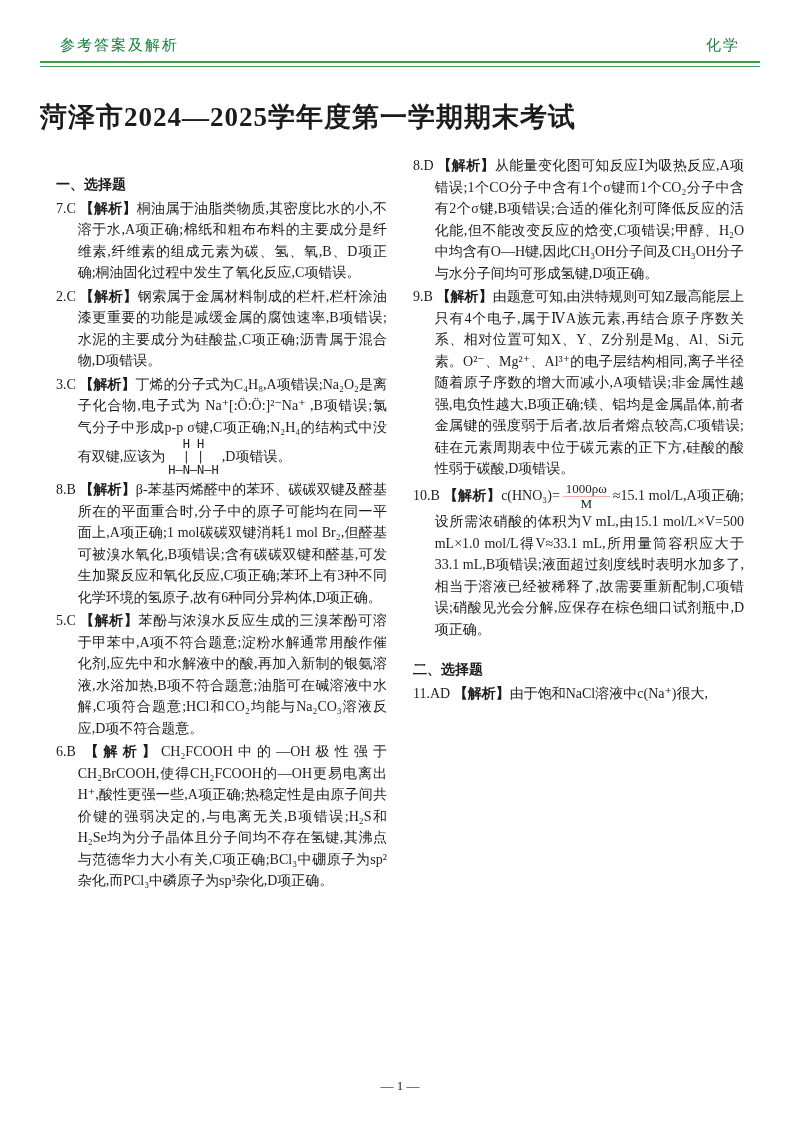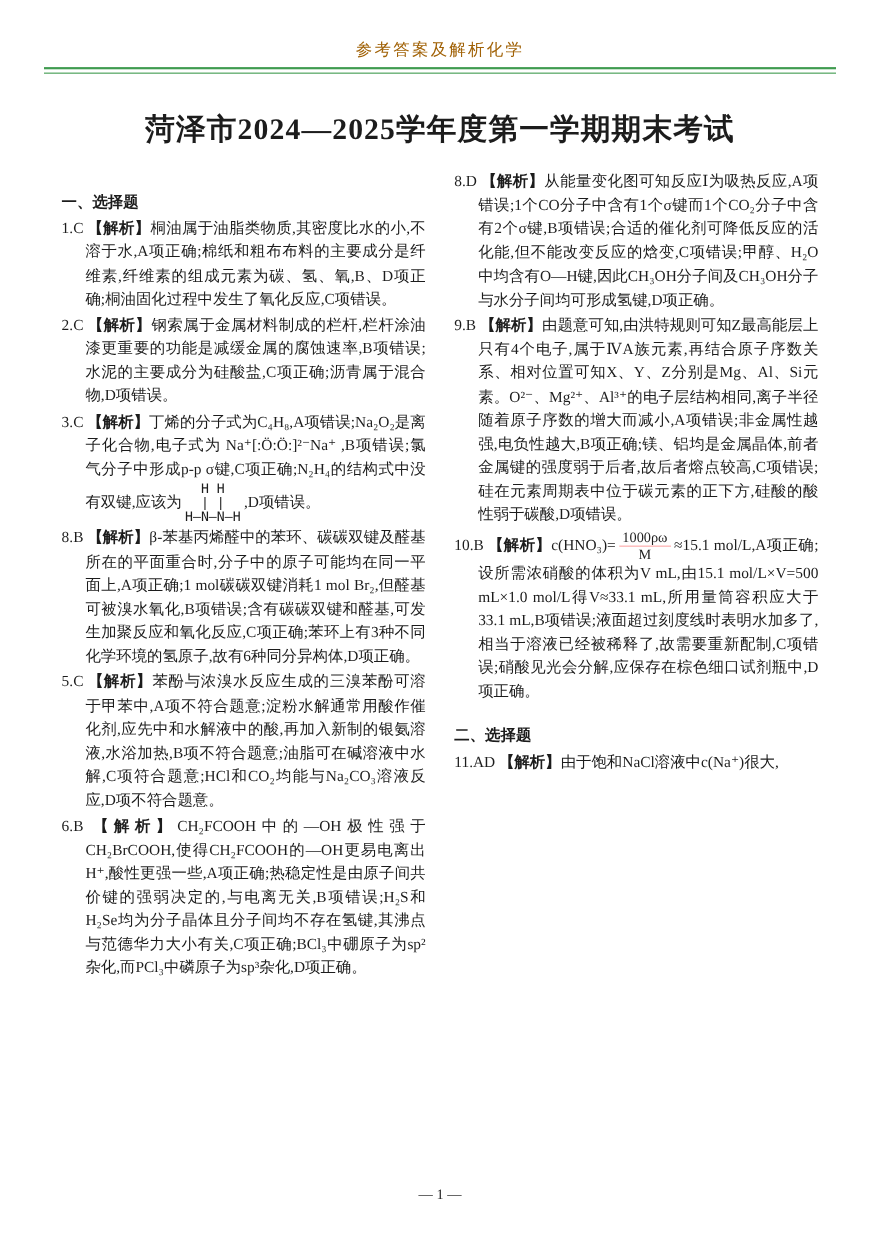--- a/index.html
+++ b/index.html
@@ -3,27 +3,27 @@
 <meta charset="utf-8">
 <style>
   * { margin: 0; padding: 0; box-sizing: border-box; }
   html,body { background: #ffffff; }
   body { font-family: "Liberation Serif", "DejaVu Serif", serif; }
   .page {
     width: 800px; height: 1124px; margin: 0 auto; background: #ffffff;
     position: relative; padding: 36px 40px 0 40px; color: #1c1c1c; overflow: hidden;
   }
   .header-row {
-    display: flex; justify-content: center; align-items: flex-end;
-    color: #a16207; font-size: 15px; padding: 0 20px 6px 20px; letter-spacing: 2px;
+    display: flex; justify-content: space-between; align-items: flex-end;
+    color: #15803d; font-size: 15px; padding: 0 20px 6px 20px; letter-spacing: 2px;
   }
   .header-rule-1 { height: 2px; background: #3f9b4f; }
   .header-rule-2 { height: 1px; background: #3f9b4f; margin-top: 3px; }
   .title {
-    text-align: center; font-size: 27px; font-weight: bold;
+    font-size: 27px; font-weight: bold;
     margin-top: 32px; letter-spacing: 1px;
   }
   .subtitle { text-align: center; font-size: 19px; font-weight: bold; margin-top: 24px; }
   .columns { display: flex; gap: 26px; margin-top: 20px; padding: 0 16px; }
   .col { flex: 1; min-width: 0; font-size: 14px; line-height: 21.5px; text-align: justify; }
   .section-head { font-weight: bold; margin: 19px 0 2px 0; }
   .item { padding-left: 1.55em; text-indent: -1.55em; margin-bottom: 2px; }
   .item-num { white-space: nowrap; }
   .jiexi { font-weight: bold; }
   .struct {
@@ -52,21 +52,21 @@
     <span>化学</span>
   </div>
   <div class="header-rule-1"></div>
   <div class="header-rule-2"></div>
 
   <div class="title">菏泽市2024—2025学年度第一学期期末考试</div>
 
   <div class="columns">
     <div class="col" id="col-left">
         <div class="section-head">一、选择题</div>
-        <div class="item"><span class="item-num">1.C </span><span class="jiexi">【解析】</span>桐油属于油脂类物质,其密度比水的小,不溶于水,A项正确;棉纸和粗布布料的主要成分是纤维素,纤维素的组成元素为碳、氢、氧,B、D项正确;桐油固化过程中发生了氧化反应,C项错误。</div>
+        <div class="item"><span class="item-num">7.C </span><span class="jiexi">【解析】</span>桐油属于油脂类物质,其密度比水的小,不溶于水,A项正确;棉纸和粗布布料的主要成分是纤维素,纤维素的组成元素为碳、氢、氧,B、D项正确;桐油固化过程中发生了氧化反应,C项错误。</div>
         <div class="item"><span class="item-num">2.C </span><span class="jiexi">【解析】</span>钢索属于金属材料制成的栏杆,栏杆涂油漆更重要的功能是减缓金属的腐蚀速率,B项错误;水泥的主要成分为硅酸盐,C项正确;沥青属于混合物,D项错误。</div>
         <div class="item"><span class="item-num">3.C </span><span class="jiexi">【解析】</span>丁烯的分子式为C₄H₈,A项错误;Na₂O₂是离子化合物,电子式为 Na⁺[:Ö:Ö:]²⁻Na⁺ ,B项错误;氯气分子中形成p-p σ键,C项正确;N₂H₄的结构式中没有双键,应该为<span class="struct">  H H
   | |
 H—N—N—H</span>,D项错误。</div>
         <div class="item"><span class="item-num">8.B </span><span class="jiexi">【解析】</span>β-苯基丙烯醛中的苯环、碳碳双键及醛基所在的平面重合时,分子中的原子可能均在同一平面上,A项正确;1 mol碳碳双键消耗1 mol Br₂,但醛基可被溴水氧化,B项错误;含有碳碳双键和醛基,可发生加聚反应和氧化反应,C项正确;苯环上有3种不同化学环境的氢原子,故有6种同分异构体,D项正确。</div>
         <div class="item"><span class="item-num">5.C </span><span class="jiexi">【解析】</span>苯酚与浓溴水反应生成的三溴苯酚可溶于甲苯中,A项不符合题意;淀粉水解通常用酸作催化剂,应先中和水解液中的酸,再加入新制的银氨溶液,水浴加热,B项不符合题意;油脂可在碱溶液中水解,C项符合题意;HCl和CO₂均能与Na₂CO₃溶液反应,D项不符合题意。</div>
         <div class="item"><span class="item-num">6.B </span><span class="jiexi">【解析】</span>CH₂FCOOH中的—OH极性强于CH₂BrCOOH,使得CH₂FCOOH的—OH更易电离出H⁺,酸性更强一些,A项正确;热稳定性是由原子间共价键的强弱决定的,与电离无关,B项错误;H₂S和H₂Se均为分子晶体且分子间均不存在氢键,其沸点与范德华力大小有关,C项正确;BCl₃中硼原子为sp²杂化,而PCl₃中磷原子为sp³杂化,D项正确。</div>
       </div>
     <div class="col" id="col-right">
         <div class="item"><span class="item-num">8.D </span><span class="jiexi">【解析】</span>从能量变化图可知反应Ⅰ为吸热反应,A项错误;1个CO分子中含有1个σ键而1个CO₂分子中含有2个σ键,B项错误;合适的催化剂可降低反应的活化能,但不能改变反应的焓变,C项错误;甲醇、H₂O中均含有O—H键,因此CH₃OH分子间及CH₃OH分子与水分子间均可形成氢键,D项正确。</div>

